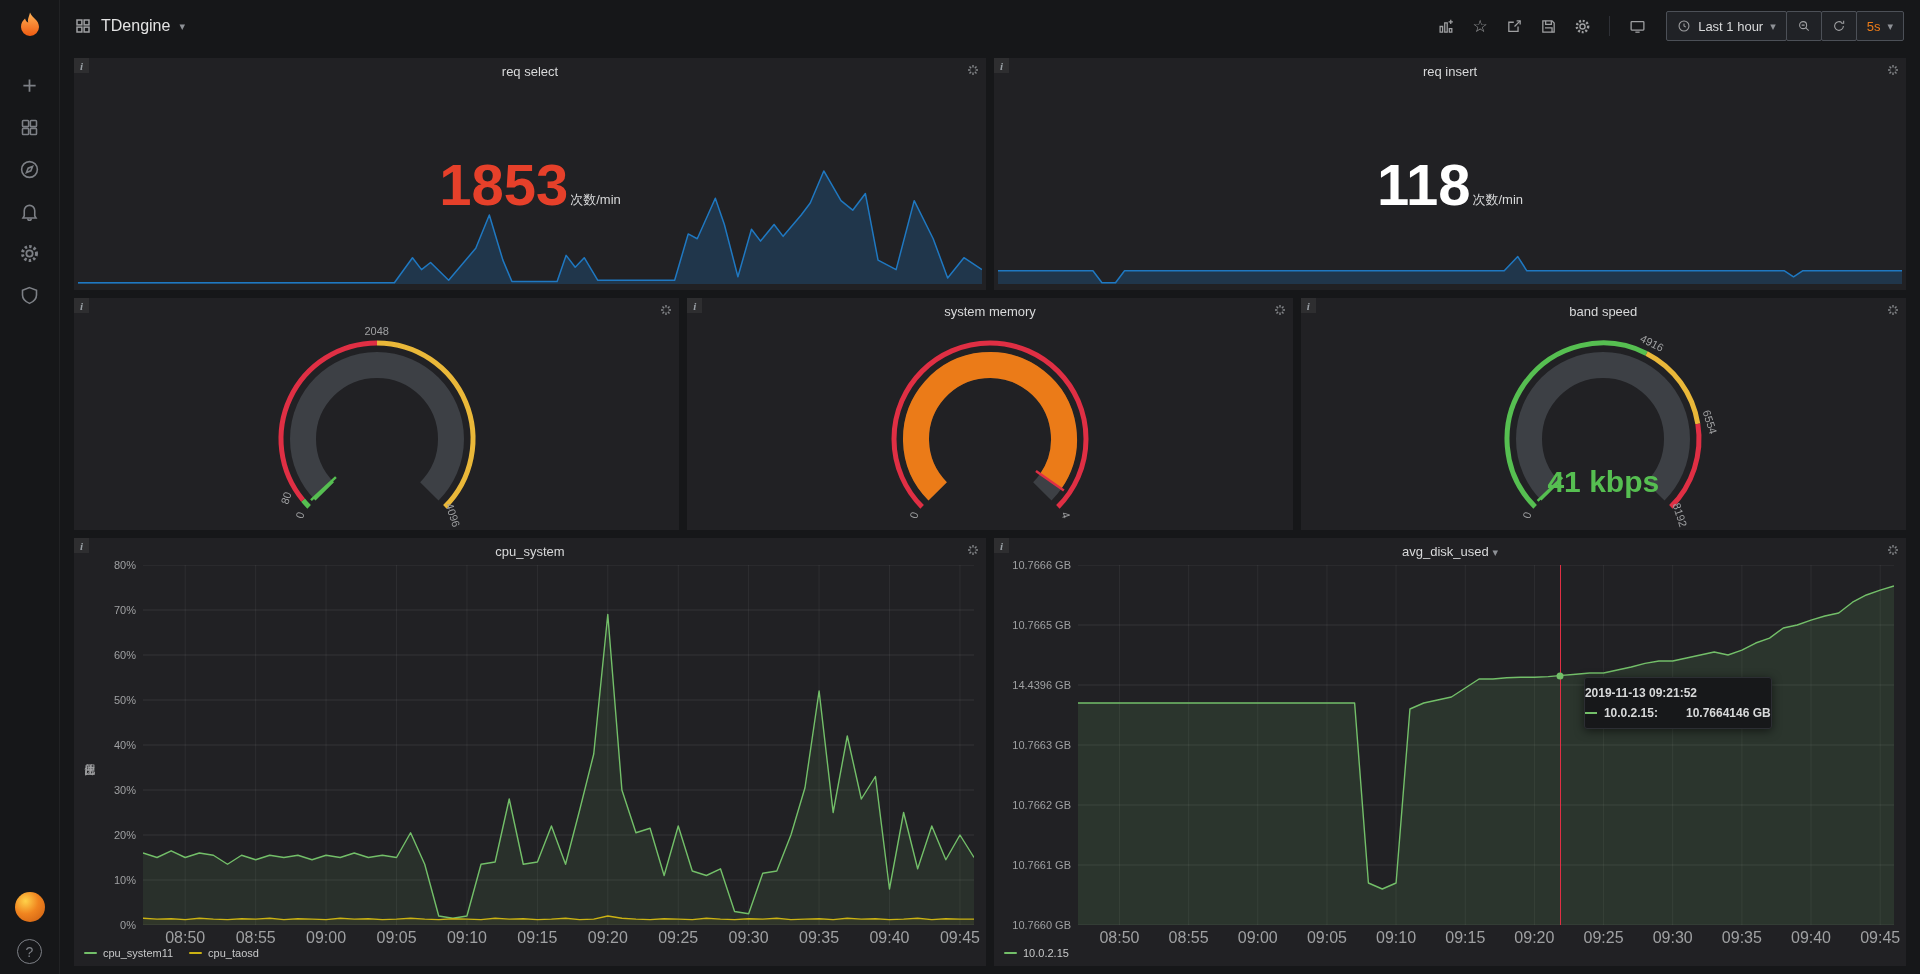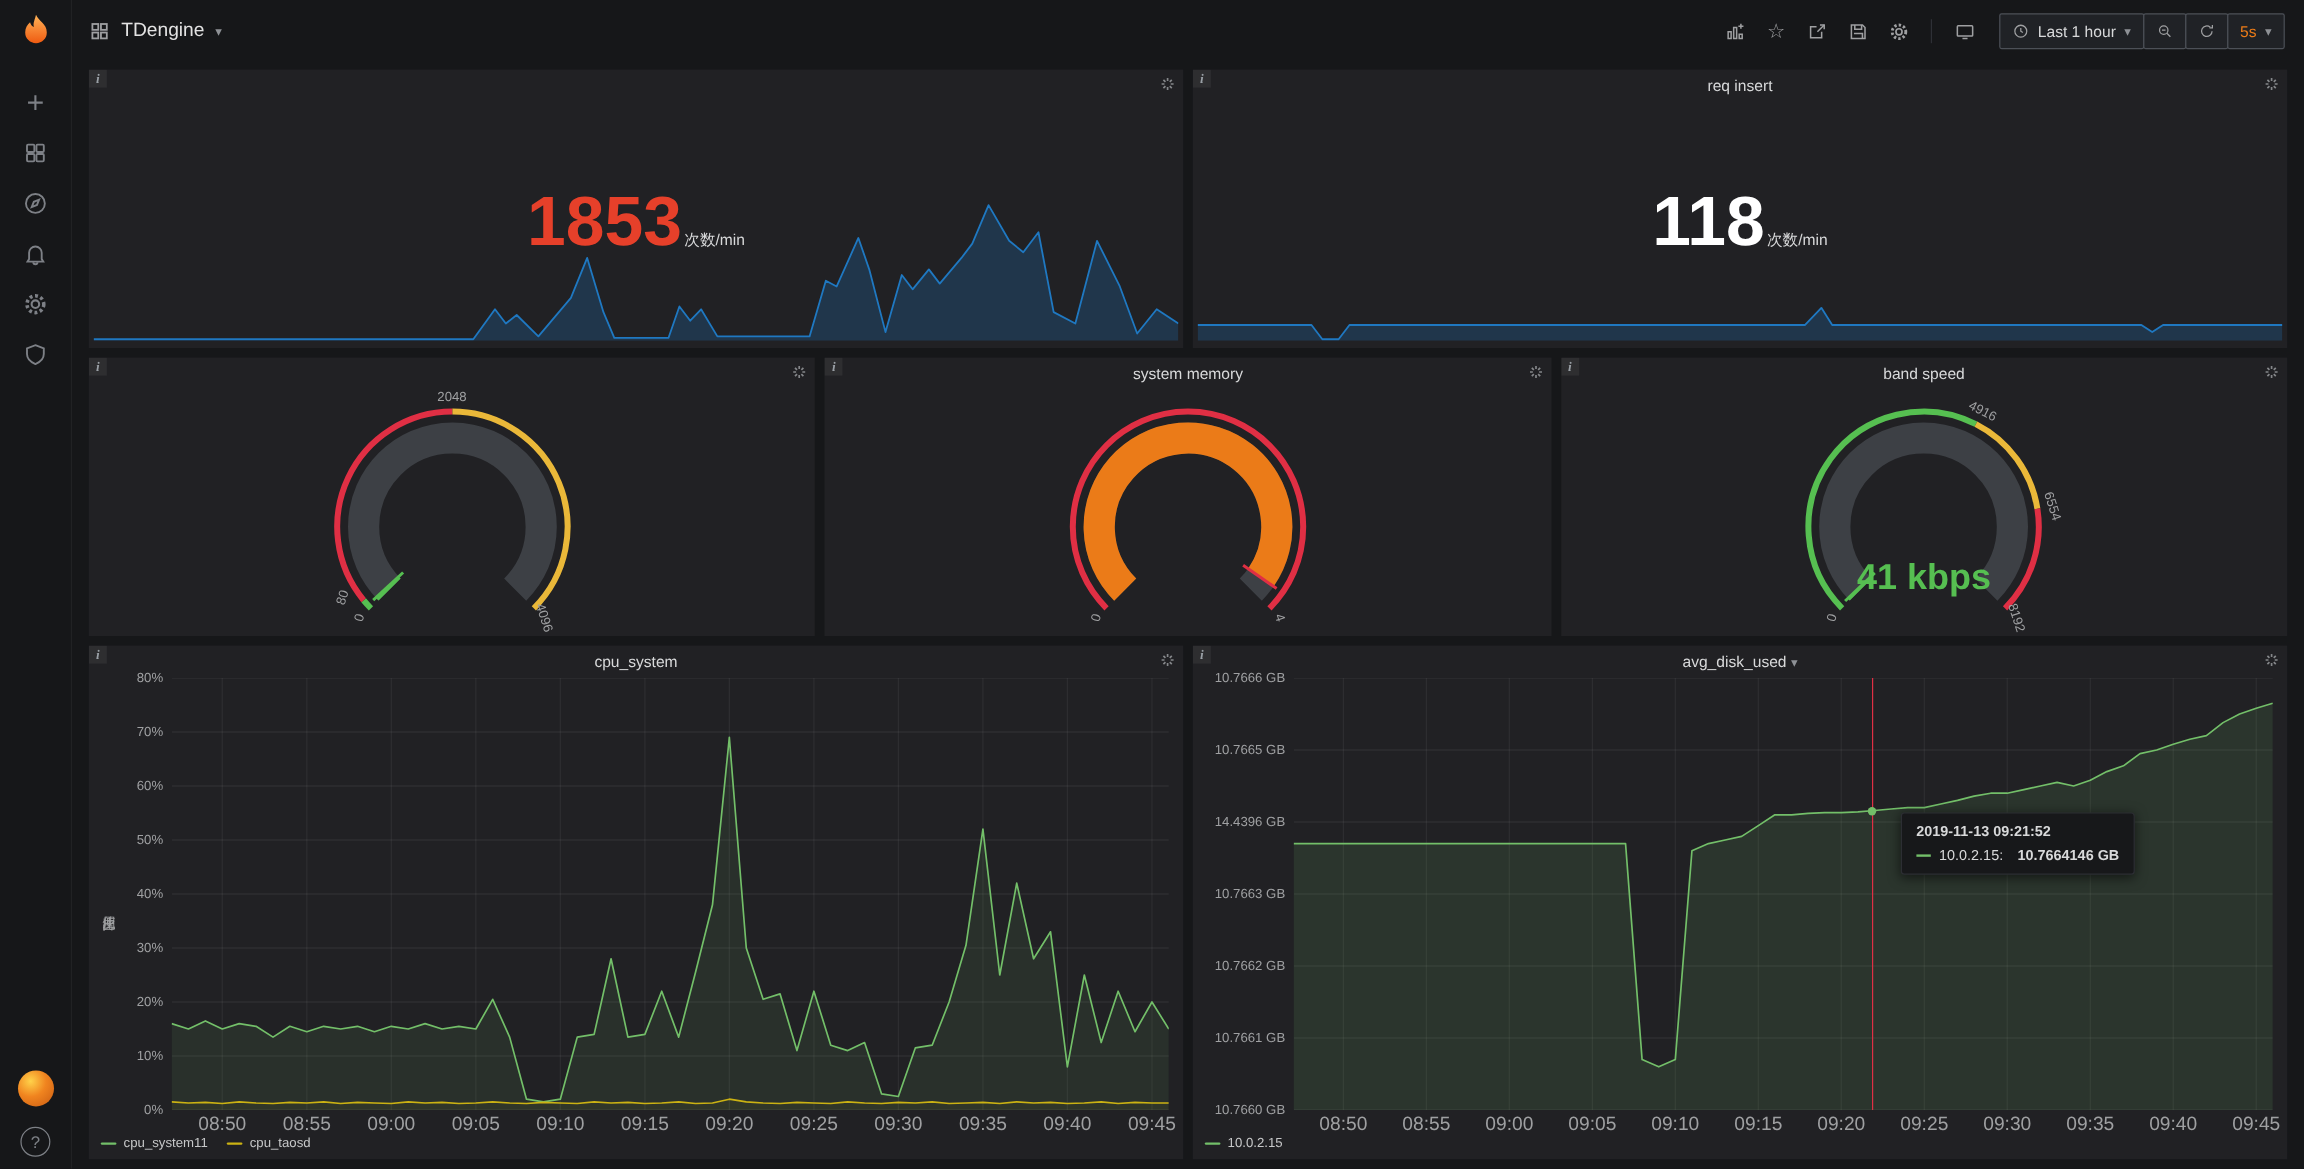--- a/index.html
+++ b/index.html
@@ -80,25 +80,25 @@
   .ts-plot > svg{position:absolute;inset:0;width:100%;height:100%}
   .ts-xticks{position:relative;height:19px;flex:none}
   .ts-xticks span{position:absolute;top:4px;transform:translateX(-50%);font-size:16px;color:#9fa0a2}
   .ts-legend{height:17px;flex:none;display:flex;align-items:center;gap:16px;padding-left:2px}
   .legend-item{display:flex;align-items:center;cursor:pointer;font-size:11px;color:#c7c8c9}
   .legend-dash{width:13px;height:2px;border-radius:1px;margin-right:6px}
 
   .cursor-line{position:absolute;top:0;bottom:0;width:1px;background:#e02f44;z-index:3}
   .cursor-dot{position:absolute;width:7px;height:7px;border-radius:50%;transform:translate(-50%,-50%);z-index:4}
   .chart-tooltip{position:absolute;left:62%;top:31%;z-index:5;background:#17181a;border:1px solid #2c2e33;
-    border-radius:3px;box-shadow:0 2px 10px rgba(0,0,0,.55);padding:8px 12px;font-size:12px;white-space:nowrap}
+    border-radius:3px;box-shadow:0 2px 10px rgba(0,0,0,.55);padding:8px 0;font-size:12px;white-space:nowrap}
   .tt-time{font-weight:700;color:#d8d9da;margin-bottom:6px}
   .tt-row{display:flex;align-items:center}
   .tt-dash{width:12px;height:2px;margin-right:7px}
-  .tt-name{font-weight:400;margin-right:12px}
+  .tt-name{font-weight:700;margin-right:28px}
   .tt-val{font-weight:700}
 </style>
 </head>
 <body>
 
 <div class="app">
 
   <aside class="sidebar">
     <div class="logo">
       <svg width="36" height="36" viewBox="0 0 32 32">
@@ -236,20 +236,21 @@
           </button>
         </div>
       </div>
     </header>
 
     <div class="dashboard">
 
       <div class="row row1">
         <div class="panel">
           <div class="corner-info">i</div>
+          <div class="panel-title">req select</div>
           <svg class="spinner" width="12" height="12" viewBox="0 0 12 12" stroke="#848689" stroke-width="1.4">
               <path d="M6 1v2.4M6 8.6V11M1 6h2.4M8.6 6H11M2.5 2.5l1.7 1.7M7.8 7.8l1.7 1.7M9.5 2.5L7.8 4.2M4.2 7.8l-1.7 1.7"></path>
             </svg>
           <div class="stat-body">
             <svg id="spark-select" class="spark" viewBox="0 0 100 100" preserveAspectRatio="none">
                 <polygon points="0,99 35,99 37,78 38,88 39,82 41,97 44,70 45.5,42 47,80 48,98 53,98 54,76 55,86 56,78 57.5,97 66,97 67.5,58 68.5,62 70.5,28 71.5,50 73,94 74.5,54 75.5,64 77,50 78,60 80,42 81,32 82.5,5 84.4,30 85.7,38 87.1,24 88.5,80 90.5,88 92.5,30 94.6,62 96.2,95 98,78 100,88 100,100 0,100" fill="rgba(31,120,193,0.25)"></polygon>
                 <polyline points="0,99 35,99 37,78 38,88 39,82 41,97 44,70 45.5,42 47,80 48,98 53,98 54,76 55,86 56,78 57.5,97 66,97 67.5,58 68.5,62 70.5,28 71.5,50 73,94 74.5,54 75.5,64 77,50 78,60 80,42 81,32 82.5,5 84.4,30 85.7,38 87.1,24 88.5,80 90.5,88 92.5,30 94.6,62 96.2,95 98,78 100,88" fill="none" stroke="#1f78c1" stroke-width="1.5" vector-effect="non-scaling-stroke" stroke-linejoin="round"></polyline>
               </svg>
             <div class="bigstat">
               <span class="bigval" style="color: rgb(230, 64, 42);">1853</span>

